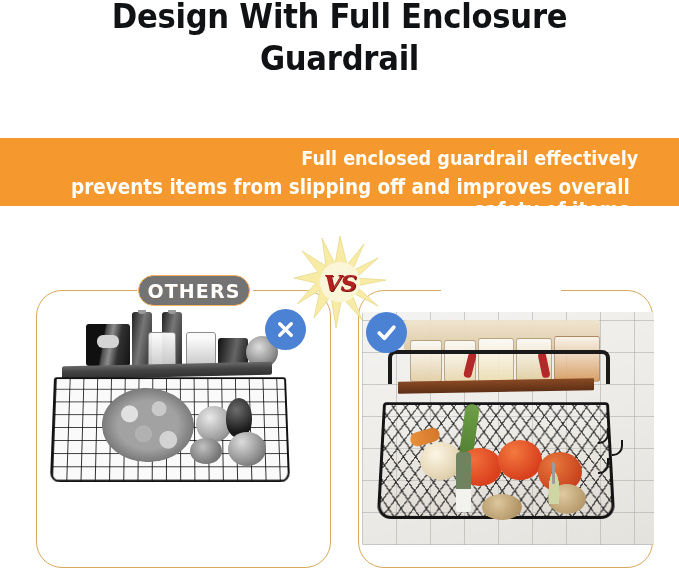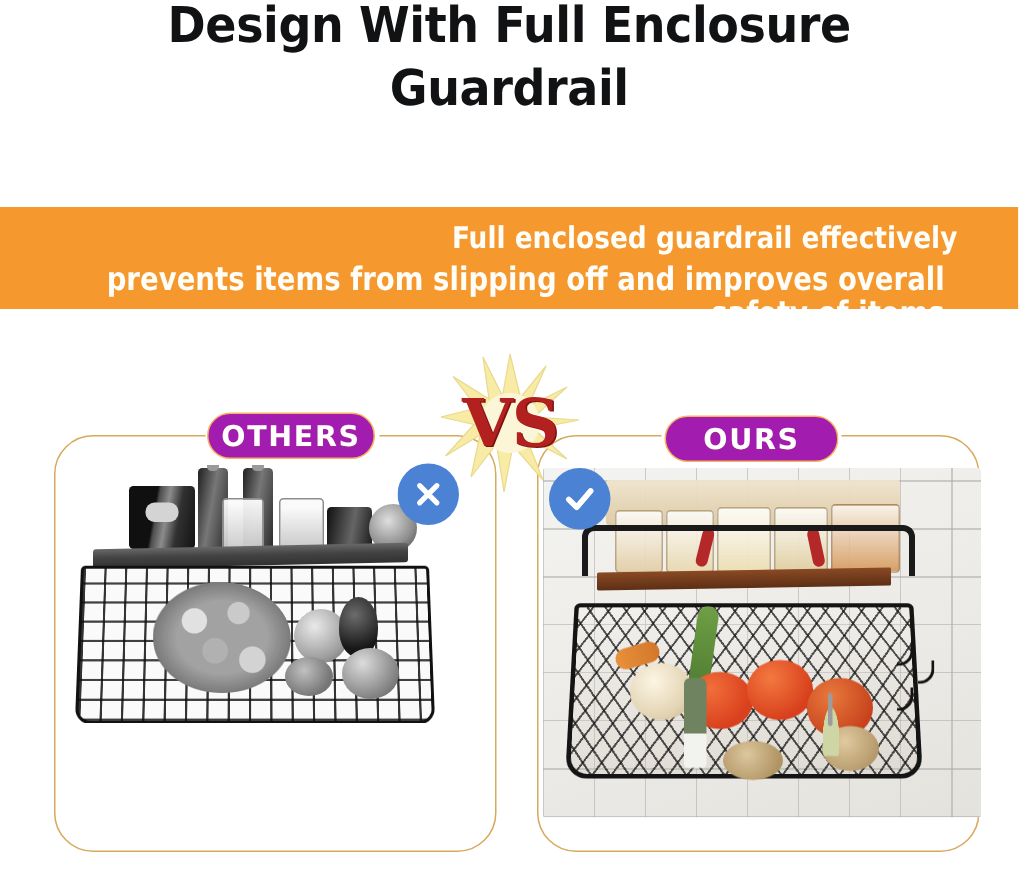--- a/index.html
+++ b/index.html
@@ -72,21 +72,21 @@
   .notch{
     position:absolute;top:-2px;height:6px;background:#ffffff;
   }
   .notch-l{left:100px;width:116px;}
   .notch-r{left:82px;width:120px;}
 
   .pill{
     position:absolute;
     height:31px;
     border-radius:16px;
-    background:#a21caf;
+    background:#737373;
     border:1.5px solid #F6B25C;
     box-sizing:border-box;
     color:#ffffff;
     font-family:"DejaVu Sans", sans-serif;
     font-weight:bold;
     font-size:19px;
     letter-spacing:1.1px;
     display:flex;align-items:center;justify-content:center;
     text-shadow:0 1px 0 rgba(160,90,10,0.25);
     z-index:6;
@@ -97,21 +97,22 @@
   
   .vs-wrap{
     position:absolute;left:292px;top:28px;width:96px;height:96px;z-index:8;
   }
   .vs-burst{position:absolute;left:0;top:0;width:96px;height:96px;}
   .vs-text{
     position:absolute;left:0;top:0;width:96px;height:96px;
     display:flex;align-items:center;justify-content:center;
     font-family:"DejaVu Serif", serif;
     font-weight:bold;
-    font-size:44px;
+    font-style:italic;
+    font-size:23px;
     color:#B2201F;
     letter-spacing:-1px;
     text-shadow:1px 1px 0 #7d1110;
   }
 
   
   .badge{
     position:absolute;width:41px;height:41px;border-radius:50%;
     background:#4C82D4;
     z-index:7;
@@ -305,21 +306,20 @@
       <div class="o rnd" style="left:186px;top:172px;width:38px;height:30px;background:radial-gradient(circle at 40% 34%,#e0caa0,#b4996a 75%);"></div>
       <div class="o rnd" style="left:120px;top:182px;width:40px;height:26px;background:radial-gradient(circle at 40% 34%,#ddc79d,#b09464 75%);"></div>
 
       <div class="hook" style="left:236px;top:116px;"></div>
       <div class="hook" style="left:250px;top:128px;"></div>
       <div class="hook" style="left:236px;top:146px;"></div>
       <div class="whisk"></div>
       <div class="utensil"></div>
     </div>
 
-    <div class="pill pill-ours">OURS</div>
 
     <div class="badge badge-check">
       <svg width="25" height="25" viewBox="0 0 24 24" aria-hidden="true">
         <path d="M5 12.5 L10 17.5 L19 7" stroke="#ffffff" stroke-width="3.6" stroke-linecap="round" stroke-linejoin="round" fill="none"></path>
       </svg>
     </div>
 
   </div>
 </div>
 

